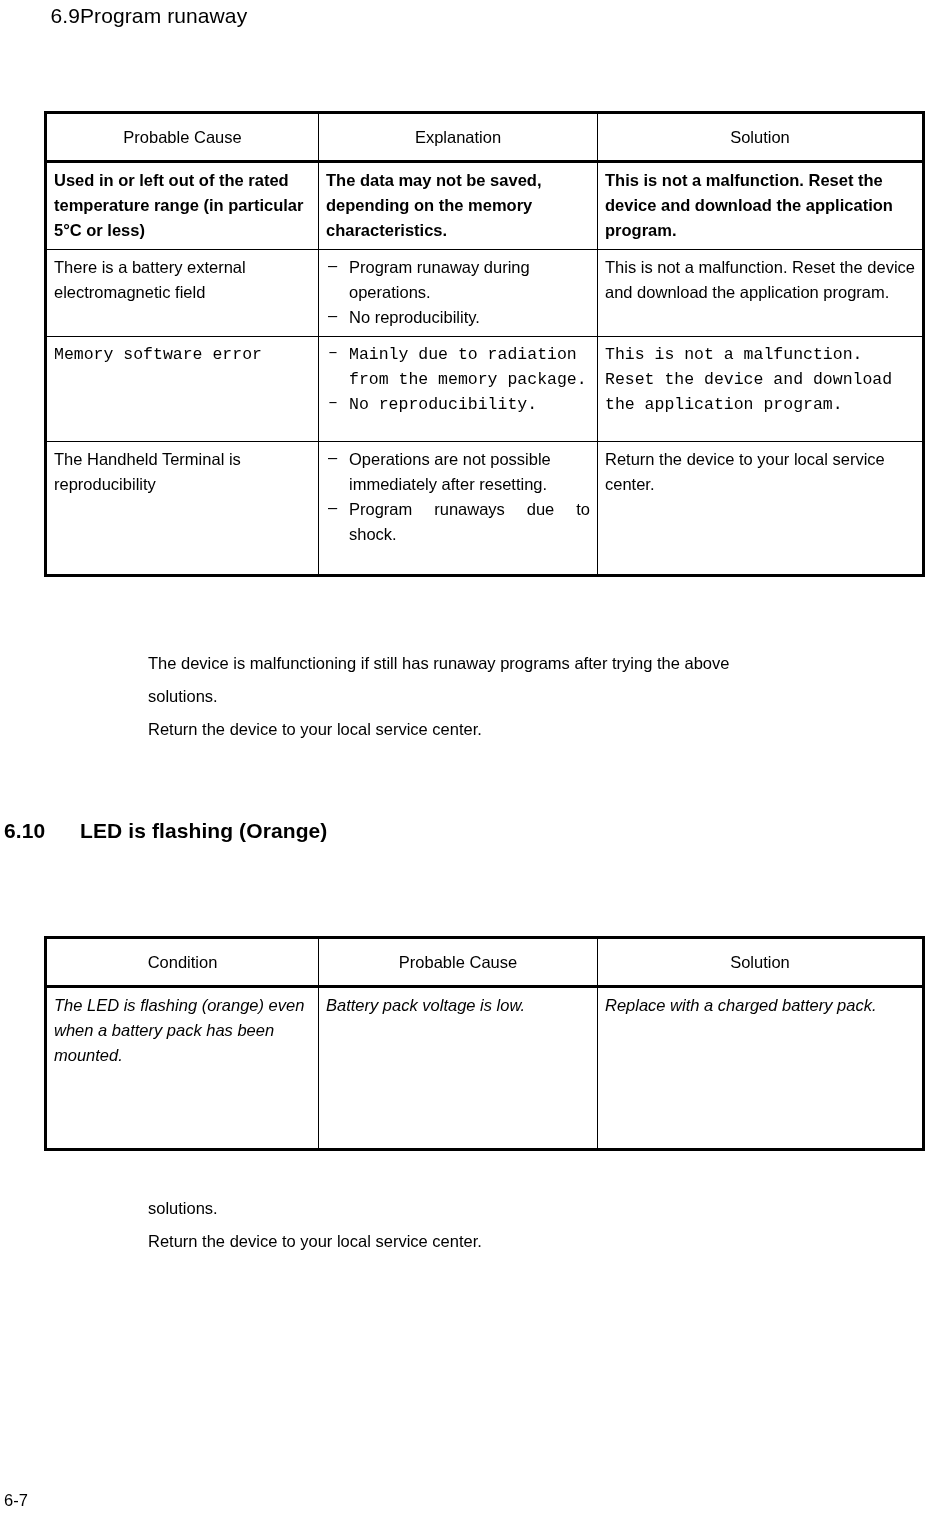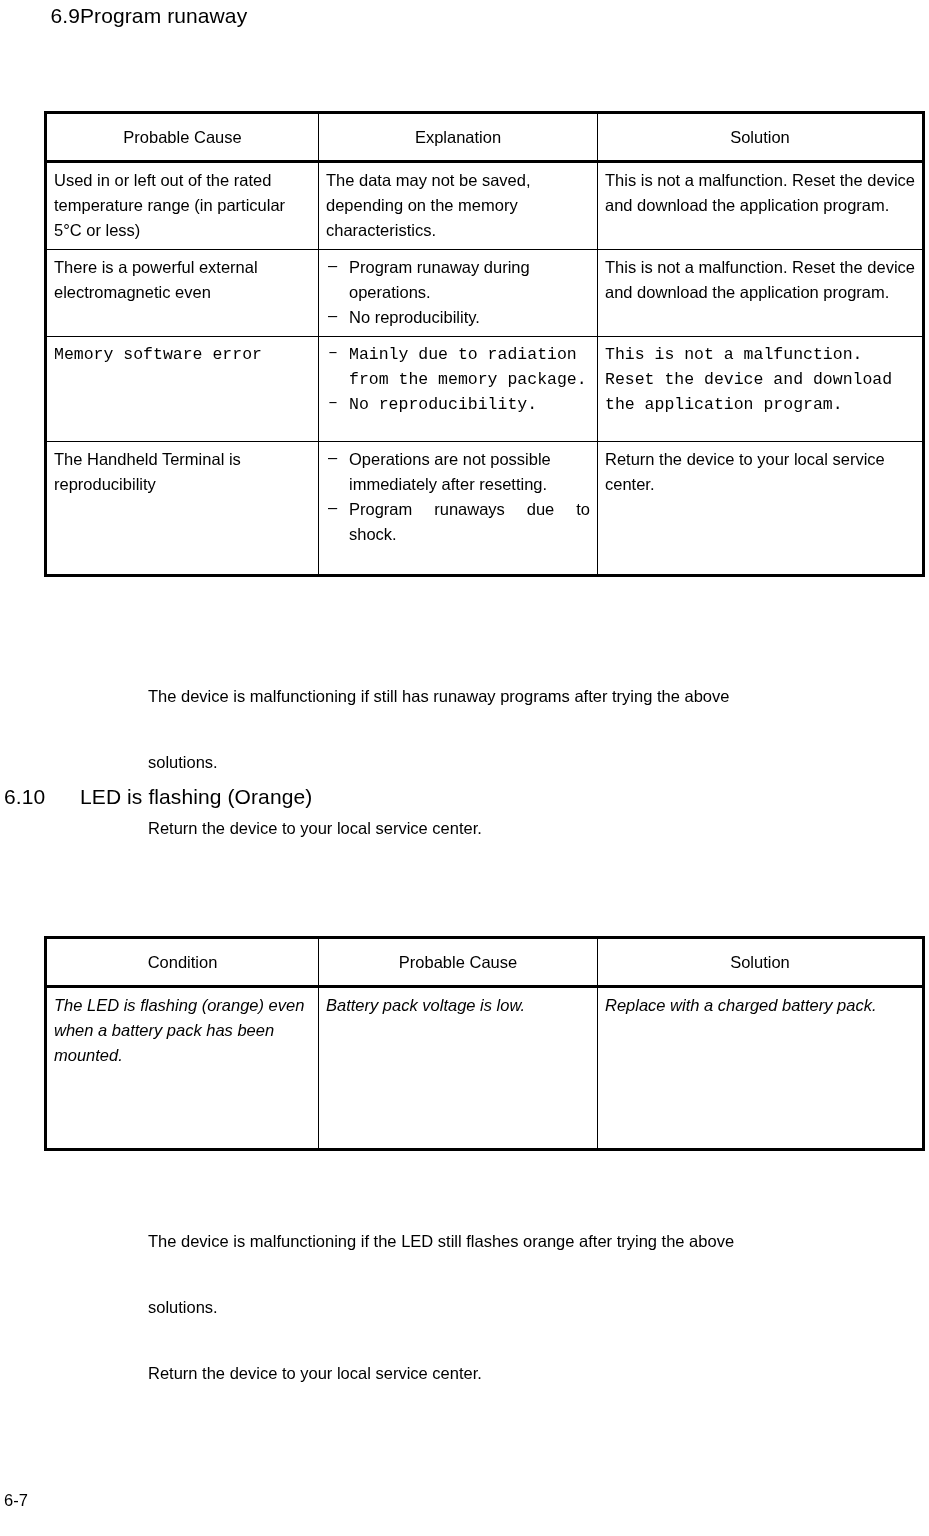--- a/index.html
+++ b/index.html
@@ -35,21 +35,21 @@
   .section-heading .num {
     display: inline-block;
   }
   .section-heading .ttl {
     display: inline-block;
   }
 
   #heading-69 { left: 4px; top: 3px; text-align: right; }
   #heading-69 .num { width: 76px; }
 
-  #heading-610 { left: 4px; top: 784px; }
+  #heading-610 { left: 4px; top: 818px; font-weight: bold; }
   #heading-610 .num { width: 76px; }
 
   
   .doc-table {
     position: absolute;
     border-collapse: collapse;
     table-layout: fixed;
     font-size: 16.5px;
     background: #fff;
   }
@@ -101,38 +101,38 @@
   li.justify > .txt {
     display: block;
     text-align: justify;
   }
 
   
   #table-runaway { left: 44px; top: 111px; width: 878px; }
   #table-led     { left: 44px; top: 936px; width: 878px; }
 
   
-  #table-runaway tr.r1 td { height: 80px; }
+  #table-runaway tr.r1 td { height: 80px; font-weight: bold; }
   #table-runaway tr.r2 td { height: 80px; }
   #table-runaway tr.r3 td { height: 104px; font-family: Liberation Mono, monospace; }
   #table-runaway tr.r4 td { height: 132px; }
 
   #table-led tr.r1 td { height: 160px; font-style: italic; }
 
   
   .note {
     position: absolute;
     font-size: 16.5px;
     line-height: 33px;
     width: 700px;
   }
   #note-runaway { left: 148px; top: 647px; }
   #note-led { left: 148px; top: 1192px; }
 
-  .note .l { display: block; white-space: nowrap; margin-top: 33px; }
+  .note .l { display: block; white-space: nowrap; }
 
   
   #page-number {
     position: absolute;
     left: 4px;
     top: 1490px;
     font-size: 16.5px;
     line-height: 20px;
   }
 </style>
@@ -173,21 +173,21 @@
         <td>
           <div class="cell">The data may not be saved, depending on the memory characteristics.</div>
         </td>
         <td>
           <div class="cell">This is not a malfunction. Reset the device and download the application program.</div>
         </td>
       </tr>
 
       <tr class="r2">
         <td>
-          <div class="cell">There is a powerful external electromagnetic even</div>
+          <div class="cell">There is a battery external electromagnetic field</div>
         </td>
         <td>
           <div class="cell">
             <ul class="dashlist">
               <li>
                 <span class="dash">–</span><span class="txt">Program runaway during operations.</span>
               </li>
               <li>
                 <span class="dash">–</span><span class="txt">No reproducibility.</span>
               </li>
@@ -282,20 +282,19 @@
           <div class="cell">Battery pack voltage is low.</div>
         </td>
         <td>
           <div class="cell">Replace with a charged battery pack.</div>
         </td>
       </tr>
     </tbody>
   </table>
 
   <div class="note" id="note-led">
-    <span class="l">The device is malfunctioning if the LED still flashes orange after trying the above</span>
     <span class="l">solutions.</span>
     <span class="l">Return the device to your local service center.</span>
   </div>
 
   <div id="page-number">6-7</div>
 
 </div>
 
 </body></html>

